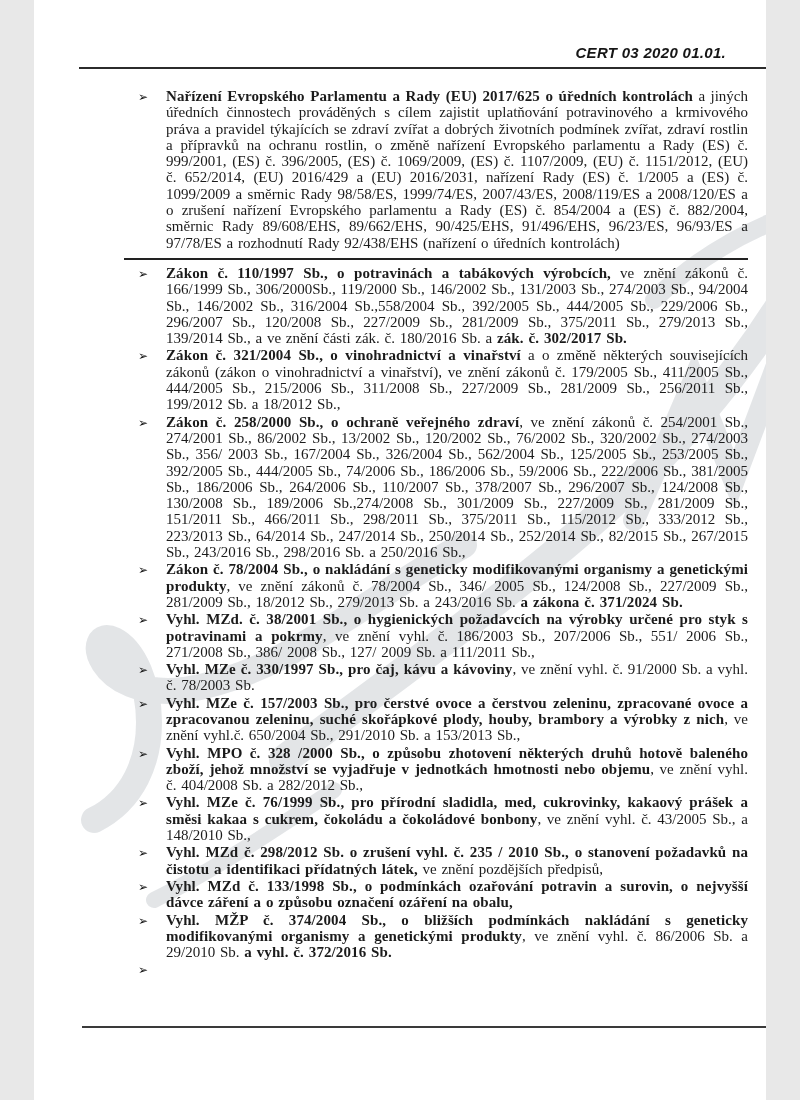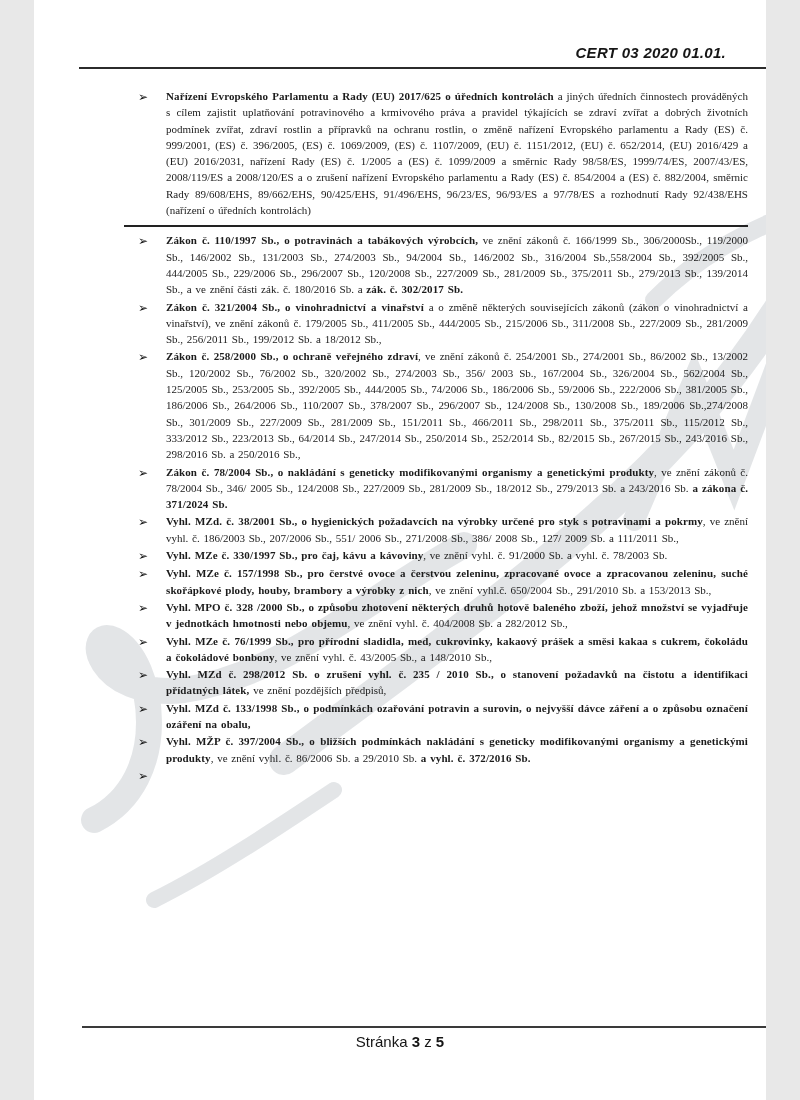--- a/index.html
+++ b/index.html
@@ -33,21 +33,21 @@
     margin-bottom:1px;
   }
   .bullet{
     flex:0 0 18px;width:18px;
     font-size:12px;line-height:16.3px;
     padding-top:1px;color:#111;
     font-family:"DejaVu Sans", sans-serif;
   }
   .itext{
     flex:1;margin-left:10px;
-    font-size:11px;line-height:16.3px;
+    font-size:15px;line-height:16.3px;
     text-align:justify;
     word-spacing:1px;
   }
   .itext b{letter-spacing:.1px;}
   .sep-rule{
     border-top:2px solid #222;
     margin:7px 0 5px -14px;
     width:624px;height:0;
   }
   .footer-rule{
@@ -105,48 +105,42 @@
       <div class="item">
         <span class="bullet">➢</span>
         <div class="itext"><b>Vyhl. MZd. č. 38/2001 Sb., o hygienických požadavcích na výrobky určené pro styk s potravinami a pokrmy</b><span>, ve znění vyhl. č. 186/2003 Sb., 207/2006 Sb., 551/ 2006 Sb., 271/2008 Sb., 386/ 2008 Sb., 127/ 2009 Sb. a  111/2011 Sb.,</span></div>
       </div>
       <div class="item">
         <span class="bullet">➢</span>
         <div class="itext"><b>Vyhl. MZe č. 330/1997 Sb., pro čaj, kávu a kávoviny</b><span>, ve znění vyhl. č. 91/2000 Sb. a vyhl. č. 78/2003 Sb.</span></div>
       </div>
       <div class="item">
         <span class="bullet">➢</span>
-        <div class="itext"><b>Vyhl. MZe č. 157/1998 Sb., pro čerstvé ovoce a čerstvou zeleninu, zpracované ovoce a zpracovanou zeleninu, suché skořápkové plody, houby, brambory a výrobky z nich</b><span>, ve znění vyhl.č. 650/2004 Sb., 291/2010 Sb. a 153/2013 Sb.,</span></div>
+        <div class="itext"><b>Vyhl. MZe č. 157/2003 Sb., pro čerstvé ovoce a čerstvou zeleninu, zpracované ovoce a zpracovanou zeleninu, suché skořápkové plody, houby, brambory a výrobky z nich</b><span>, ve znění vyhl.č. 650/2004 Sb., 291/2010 Sb. a 153/2013 Sb.,</span></div>
       </div>
       <div class="item">
         <span class="bullet">➢</span>
         <div class="itext"><b>Vyhl. MPO č. 328 /2000 Sb., o způsobu zhotovení některých druhů hotově baleného zboží, jehož množství se vyjadřuje v jednotkách hmotnosti nebo objemu</b><span>, ve znění vyhl. č. 404/2008 Sb. a 282/2012 Sb.,</span></div>
       </div>
       <div class="item">
         <span class="bullet">➢</span>
         <div class="itext"><b>Vyhl. MZe č. 76/1999 Sb., pro přírodní sladidla, med, cukrovinky, kakaový prášek a směsi kakaa s cukrem, čokoládu a čokoládové bonbony</b><span>, ve znění vyhl. č. 43/2005 Sb., a 148/2010 Sb.,</span></div>
       </div>
       <div class="item">
         <span class="bullet">➢</span>
         <div class="itext"><b>Vyhl. MZd č. 298/2012 Sb. o zrušení vyhl. č. 235 / 2010 Sb., o stanovení požadavků na čistotu a identifikaci přídatných látek,</b><span> ve znění pozdějších předpisů,</span></div>
       </div>
       <div class="item">
         <span class="bullet">➢</span>
         <div class="itext"><b>Vyhl. MZd č. 133/1998 Sb., o podmínkách ozařování potravin a surovin, o nejvyšší dávce záření a o způsobu označení ozáření na obalu,</b></div>
       </div>
       <div class="item">
         <span class="bullet">➢</span>
-        <div class="itext"><b>Vyhl. MŽP č. 397/2004 Sb., o bližších podmínkách nakládání s geneticky modifikovanými organismy a genetickými produkty</b><span>, ve znění vyhl. č. 86/2006 Sb. a 29/2010 Sb. </span><b>a vyhl. č. 372/2016 Sb.</b></div>
+        <div class="itext"><b>Vyhl. MŽP č. 374/2004 Sb., o bližších podmínkách nakládání s geneticky modifikovanými organismy a genetickými produkty</b><span>, ve znění vyhl. č. 86/2006 Sb. a 29/2010 Sb. </span><b>a vyhl. č. 372/2016 Sb.</b></div>
       </div>
       <div class="item">
         <span class="bullet">➢</span>
       </div>
     </div>
 
   <div class="footer-rule"></div>
-  <div class="footer-text">
-    <span>Stránka</span>
-    <b>3</b>
-    <span>z</span>
-    <b>5</b>
-  </div>
 
 </div>
 
 </body></html>

